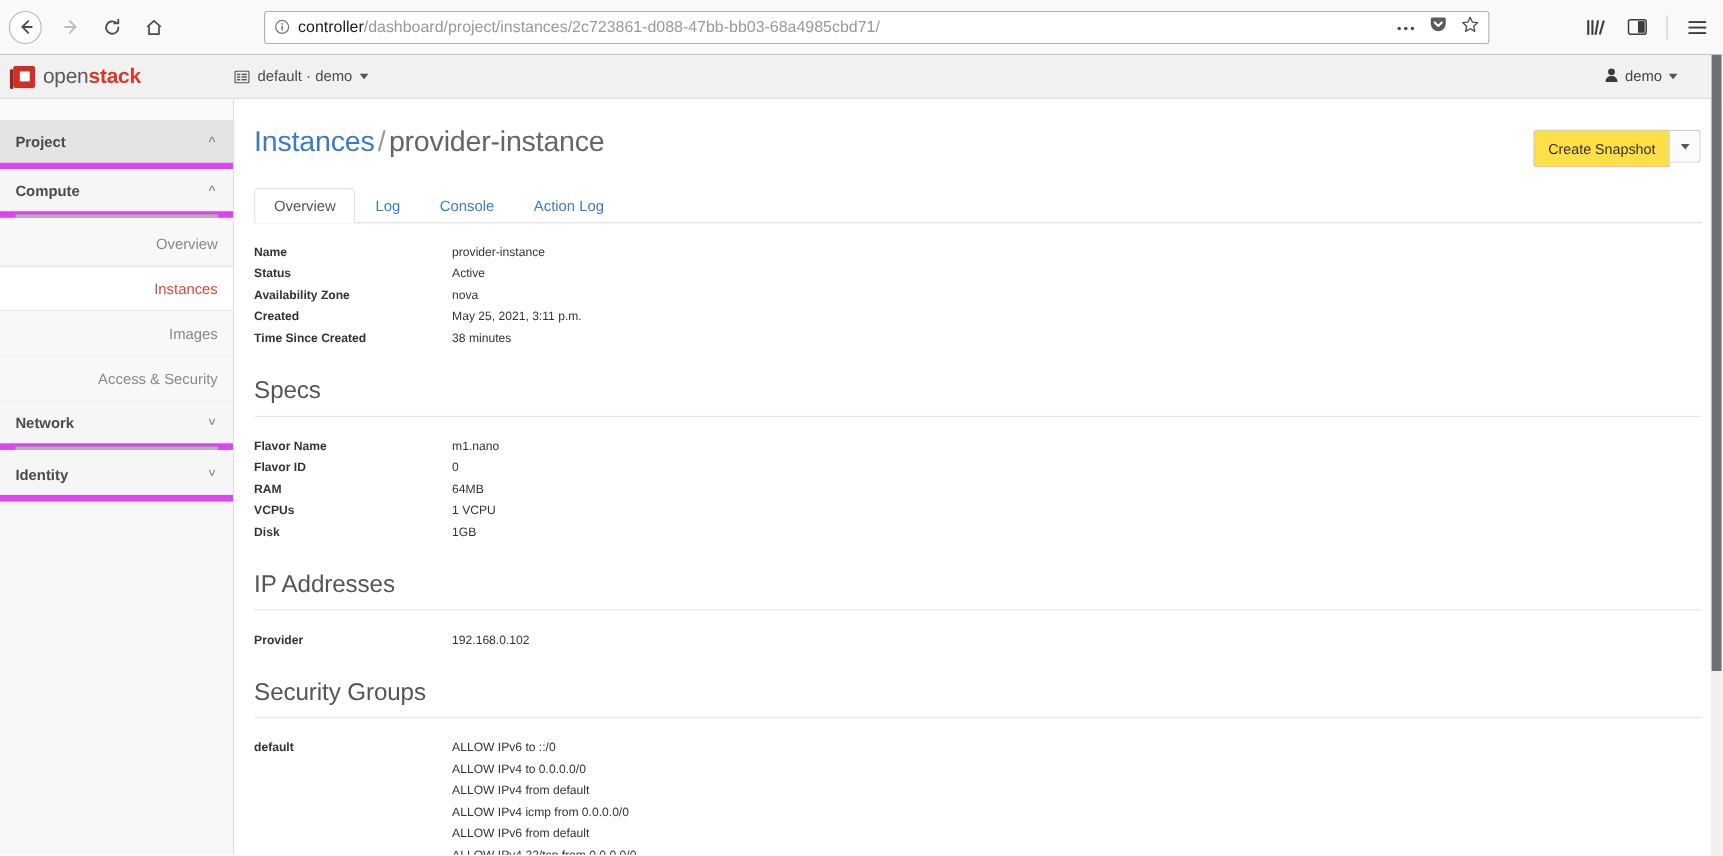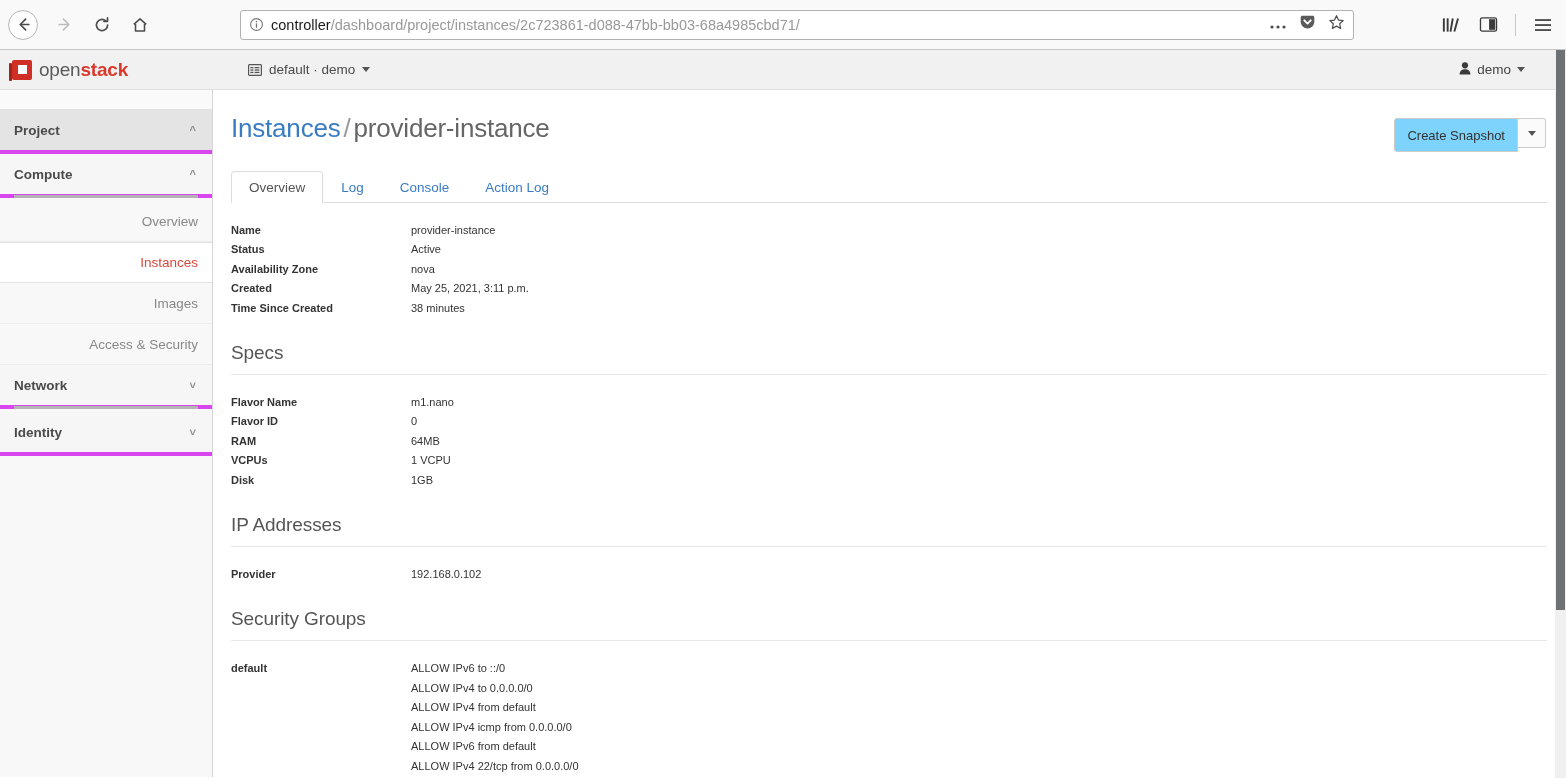--- a/index.html
+++ b/index.html
@@ -113,21 +113,20 @@
     border-radius: 1px;
   }
   .os-wordmark { font-size: 19px; letter-spacing: -0.2px; }
   .os-wordmark .w1 { color: #5a5a5a; }
   .os-wordmark .w2 { color: #d9382c; font-weight: bold; }
 
   .ctx-switcher {
     display: flex; align-items: center; gap: 7px;
     font-size: 13.5px;
     color: #4a4a4a;
-    margin-left: 35px;
   }
   .ctx-icon { display: flex; align-items: center; color: #555; }
   .caret-down {
     width: 0; height: 0;
     border-left: 4px solid transparent;
     border-right: 4px solid transparent;
     border-top: 5px solid #555555;
     display: inline-block;
   }
   .user-menu {
@@ -154,21 +153,21 @@
     overflow: hidden;
   }
   .side-scroll-pad { height: 20px; background: #fafafa; border-bottom: 1px solid #e2e2e2; }
   .side-group-head {
     position: relative;
     height: 44px;
     display: flex; align-items: center;
     padding: 0 14px;
     font-weight: bold;
     color: #4a4a4a;
-    border-bottom: 4px solid #d946ef;
+    border-bottom: 6px solid #d946ef;
   }
   .side-group-head.project { background: #e4e4e4; }
   .side-group-head.sub { background: #f6f6f6; }
   .side-group-head .chev {
     position: absolute;
     right: 16px;
     color: #8c8c8c;
     font-size: 11px;
     line-height: 1;
   }
@@ -217,21 +216,21 @@
     line-height: 1.1;
     letter-spacing: -0.2px;
   }
   .breadcrumb a { color: #3a7cc4; text-decoration: none; }
   .breadcrumb .sep { color: #999999; margin: 0 3px; }
 
   .btn-group { display: flex; margin-top: 4px; }
   .btn {
     height: 30px;
     padding: 16px 12px;
-    background: #7dd3fc;
+    background: #fde047;
     border: 1px solid #cccccc;
     border-radius: 3px 0 0 3px;
     font-size: 13px;
     color: #333333;
     display: flex; align-items: center;
     font-family: "Liberation Sans", sans-serif;
   }
   .btn-caret {
     width: 28px; height: 30px;
     background: #fbfbfb;
@@ -280,21 +279,21 @@
   .dl-term {
     width: 180px;
     flex: 0 0 180px;
     font-weight: bold;
     color: #333333;
   }
   .dl-desc { color: #333333; }
   .dl-desc .multi { display: block; }
 
   .section-title {
-    font-size: 19px;
+    font-size: 22px;
     color: #555555;
     font-weight: normal;
     margin: 24px 0 0 0;
     padding-bottom: 10px;
     border-bottom: 1px solid #e7e7e7;
     width: 1316px;
     letter-spacing: -0.1px;
   }
 
   

